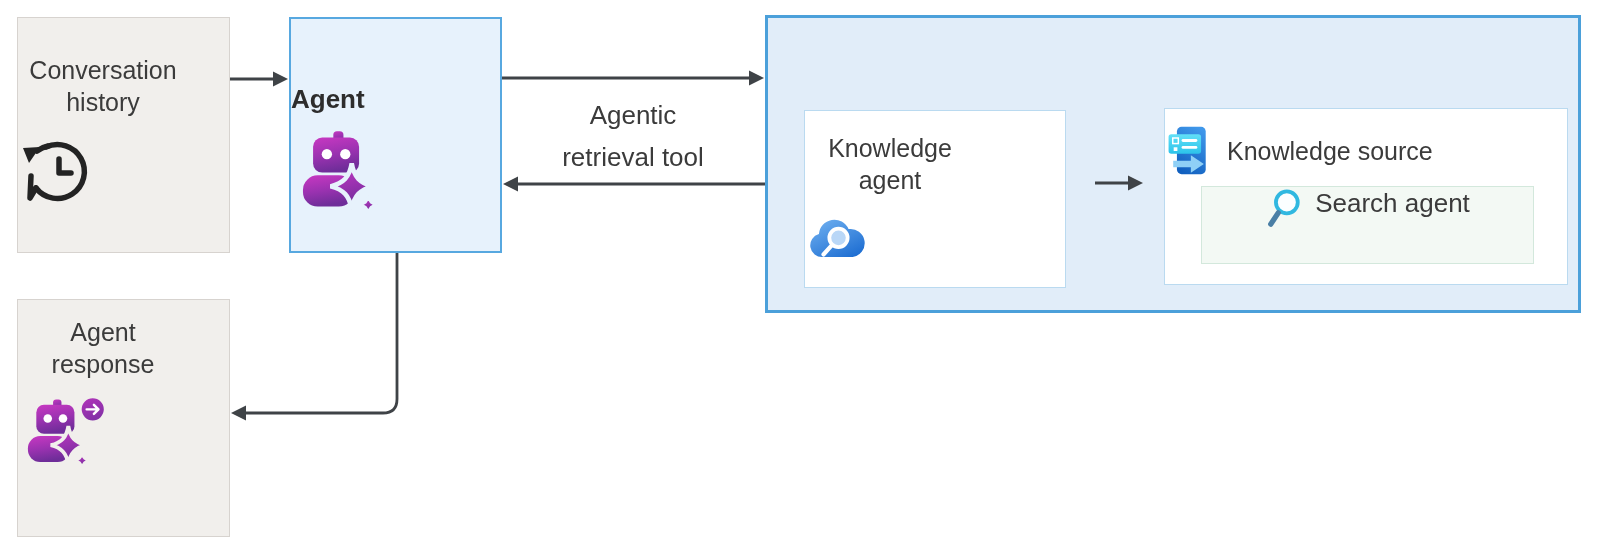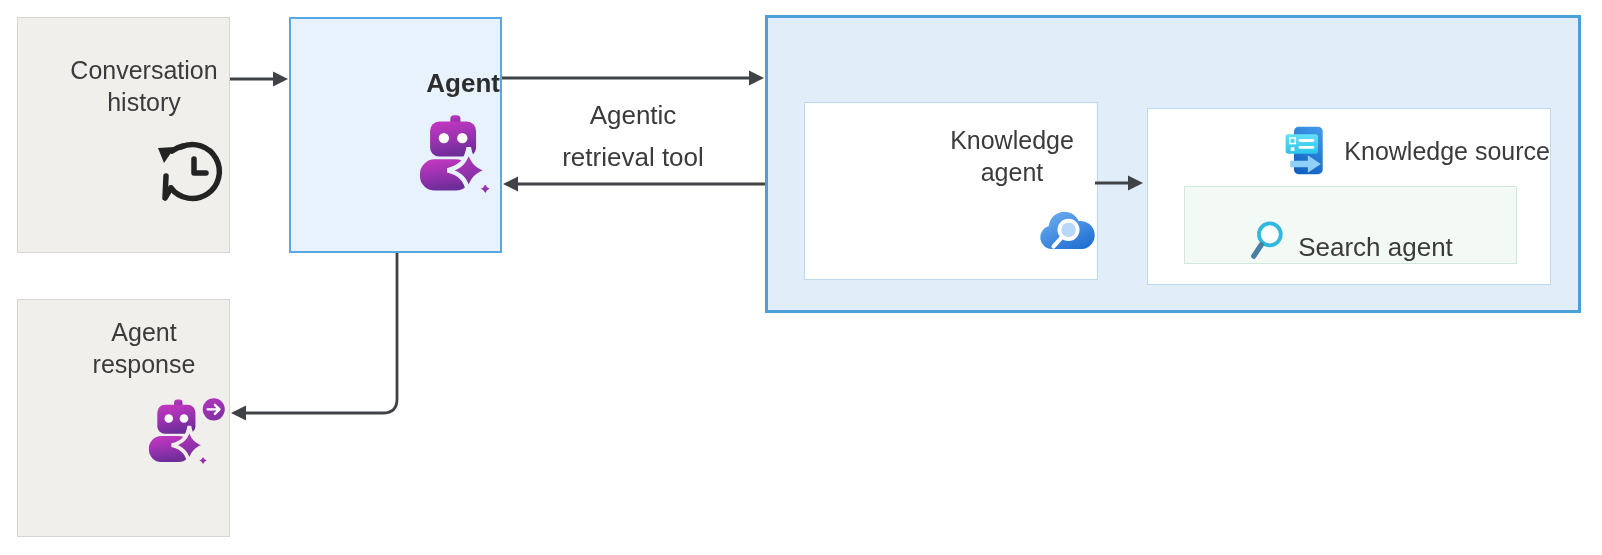--- a/index.html
+++ b/index.html
@@ -1,34 +1,34 @@
 <!DOCTYPE html>
 <html><head>
 <meta charset="utf-8">
 <style>
   html,body{margin:0;padding:0;background:#ffffff;}
   .canvas{
     position:relative;width:1602px;height:555px;background:#ffffff;
     font-family:"Liberation Sans","DejaVu Sans",sans-serif;color:#3d3d3d;overflow:hidden;
   }
-  .node{position:absolute;box-sizing:border-box;display:flex;flex-direction:column;align-items:flex-end;}
+  .node{position:absolute;box-sizing:border-box;display:flex;flex-direction:column;align-items:flex-start;}
   .node-gray{background:#f1efec;border:1.5px solid #d7d3cf;}
   .node-agent{background:#e7f2fc;border:2.5px solid #57a8e0;}
   .node-service{background:#e1edf9;border:3px solid #4ba0da;}
   .node-white{background:#ffffff;border:1.5px solid #badaf0;}
   .node-mint{background:#f3f9f4;border:1.5px solid #d3e8dc;}
   .lbl{font-size:25px;line-height:32px;text-align:center;color:#3b3b3b;}
   .lbl-narrow{width:170px;}
-  .bold{font-weight:700;color:#2d2d2d;font-size:26px;}
+  .bold{font-weight:700;color:#2d2d2d;font-size:26px;margin-top:16px;}
   #conversation-history{left:17px;top:17px;width:213px;height:236px;padding-top:36px;}
   #agent-box{left:289px;top:17px;width:213px;height:236px;padding-top:48px;}
   #search-service{left:765px;top:15px;width:816px;height:298px;}
   #search-service-title{margin-top:33px;text-align:center;}
-  #knowledge-agent{position:absolute;left:36px;top:84px;width:294px;height:178px;padding-top:21px;}
-  #knowledge-source{position:absolute;left:379px;top:90px;width:404px;height:177px;}
+  #knowledge-agent{position:absolute;left:36px;top:92px;width:262px;height:178px;padding-top:21px;}
+  #knowledge-source{position:absolute;left:396px;top:90px;width:404px;height:177px;}
   #ks-header{display:flex;align-items:center;justify-content:center;gap:14px;margin-top:16px;}
   #search-index{position:absolute;left:36px;top:77px;width:333px;height:78px;flex-direction:row;justify-content:center;gap:12px;}
   #agent-response{left:17px;top:299px;width:213px;height:238px;padding-top:16px;}
   .icon-gap{margin-top:16px;}
   #edge-label{position:absolute;left:548px;top:94px;width:170px;font-size:26px;line-height:42px;text-align:center;color:#3b3b3b;}
   #edge-layer{position:absolute;left:0;top:0;width:1602px;height:555px;pointer-events:none;}
   .edge{stroke:#3f4347;stroke-width:2.8;fill:none;}
   .head{fill:#3f4347;stroke:none;}
 </style>
 </head>

